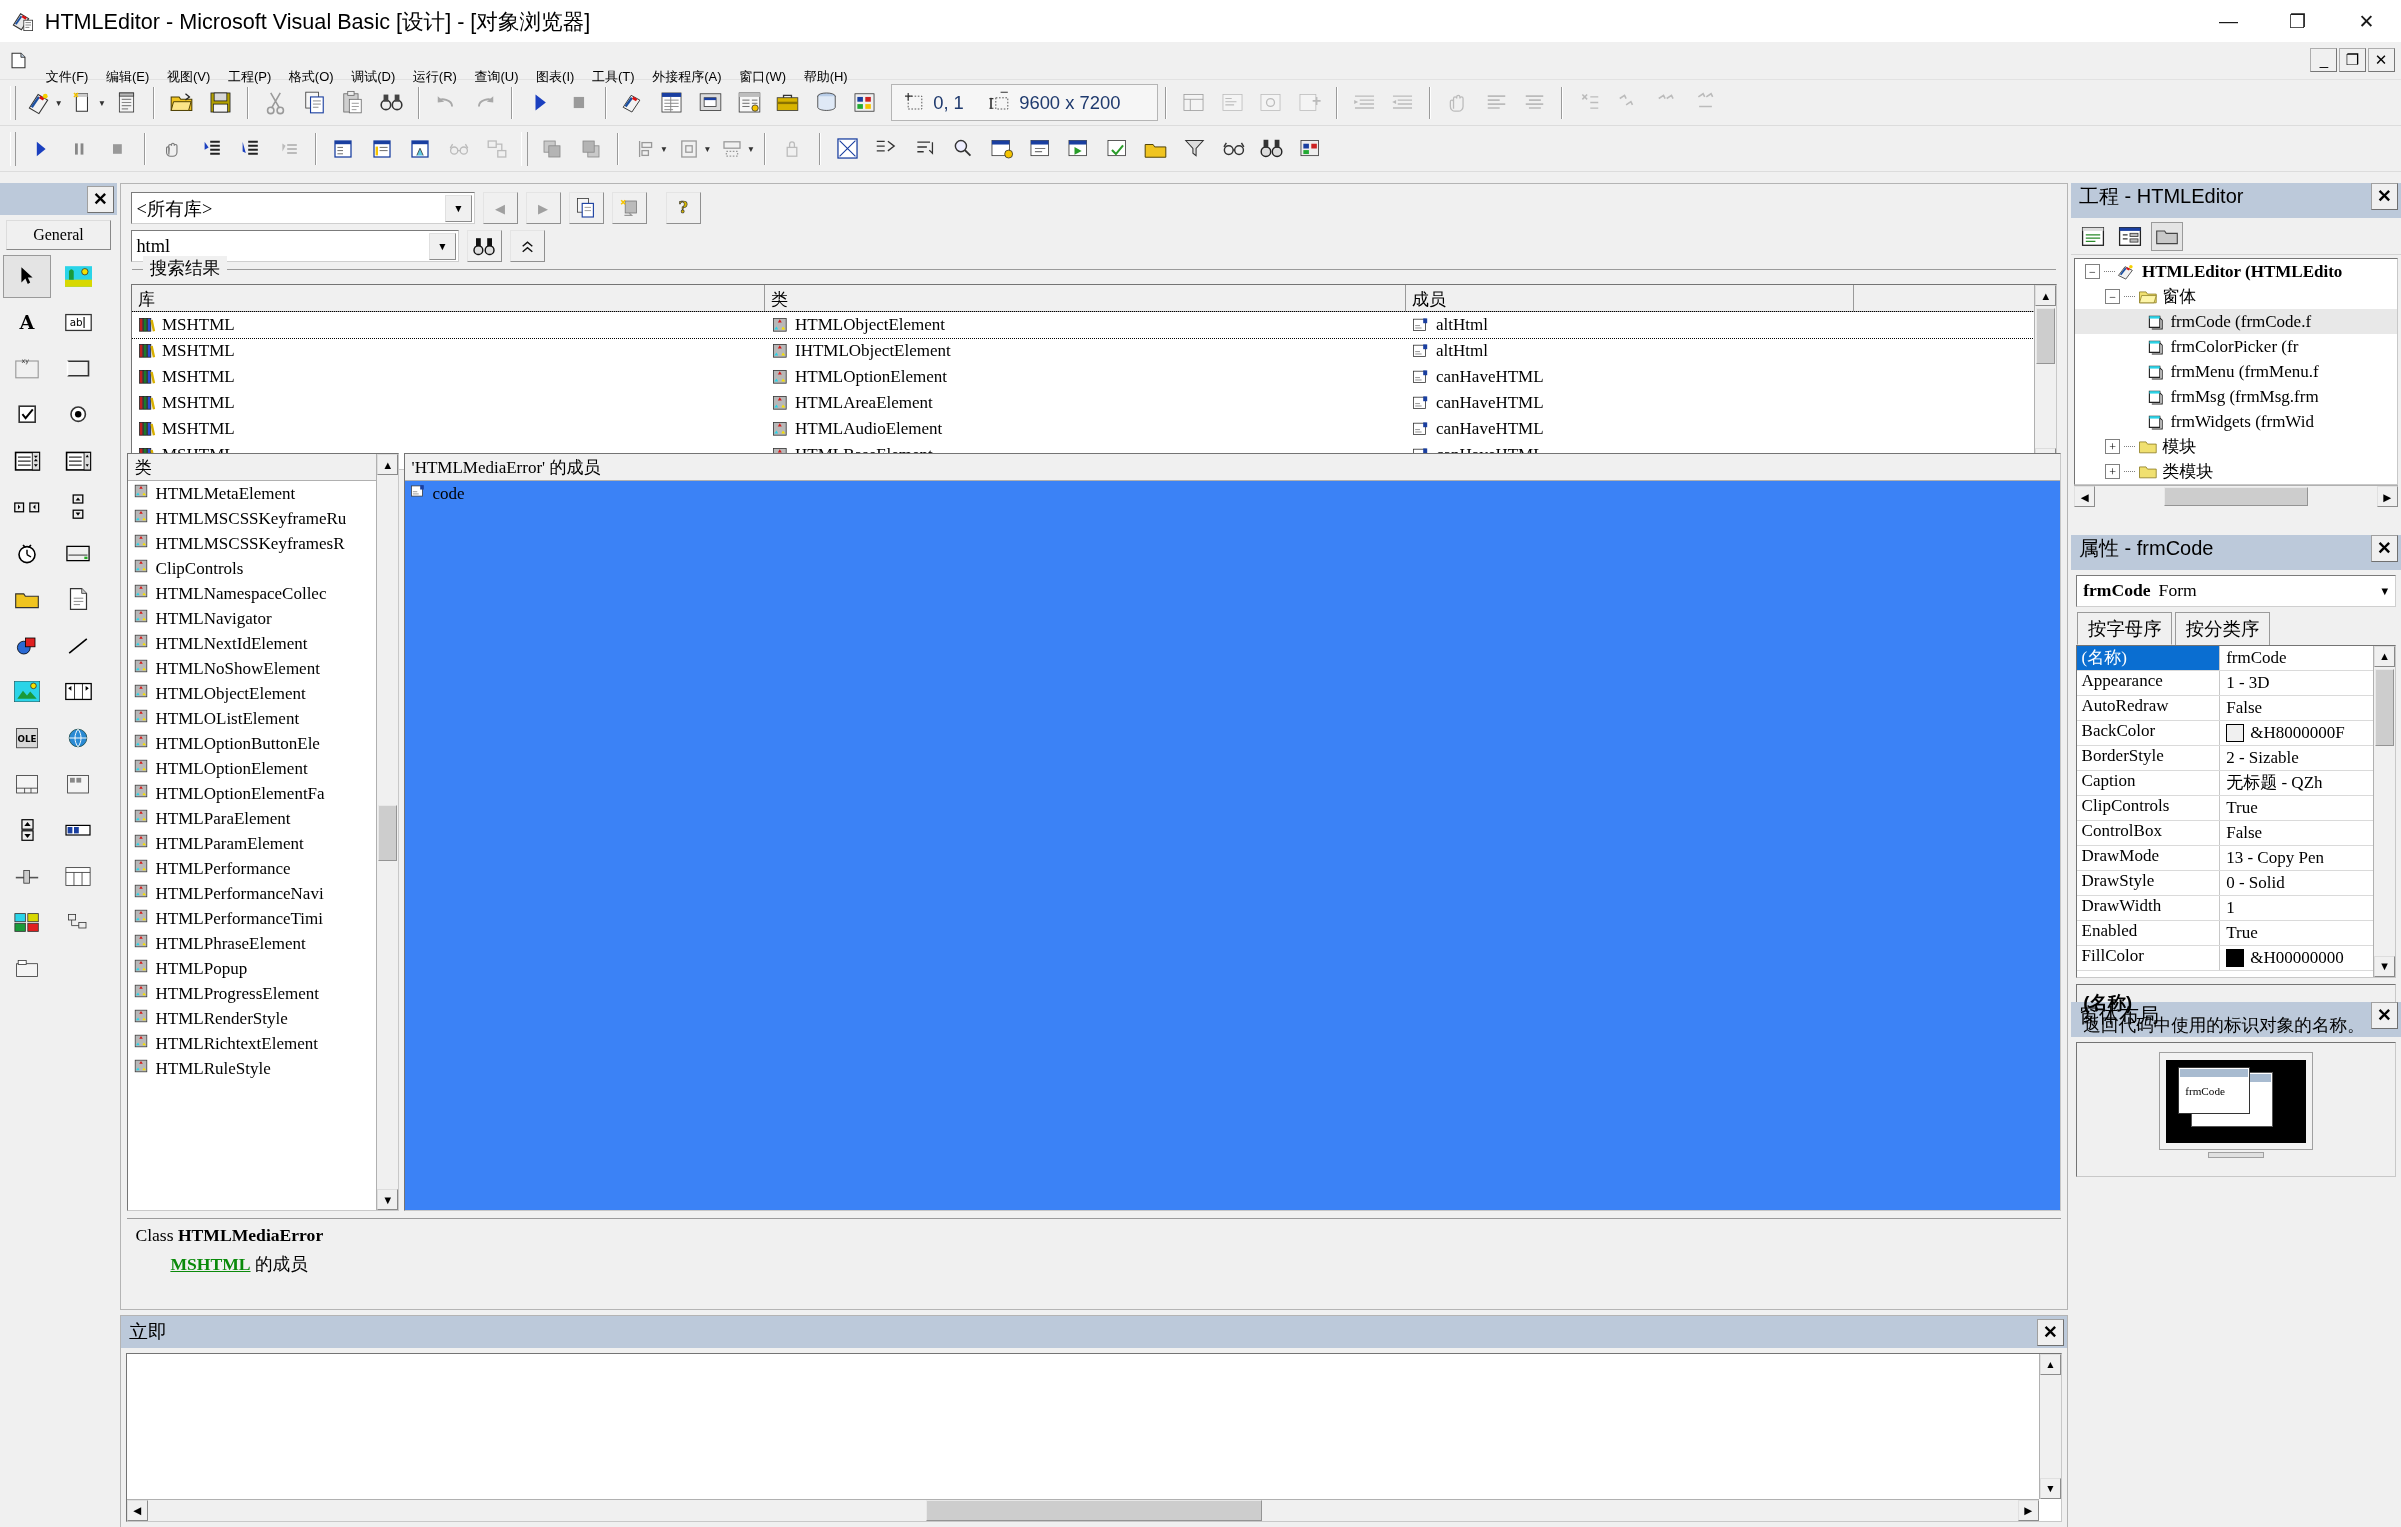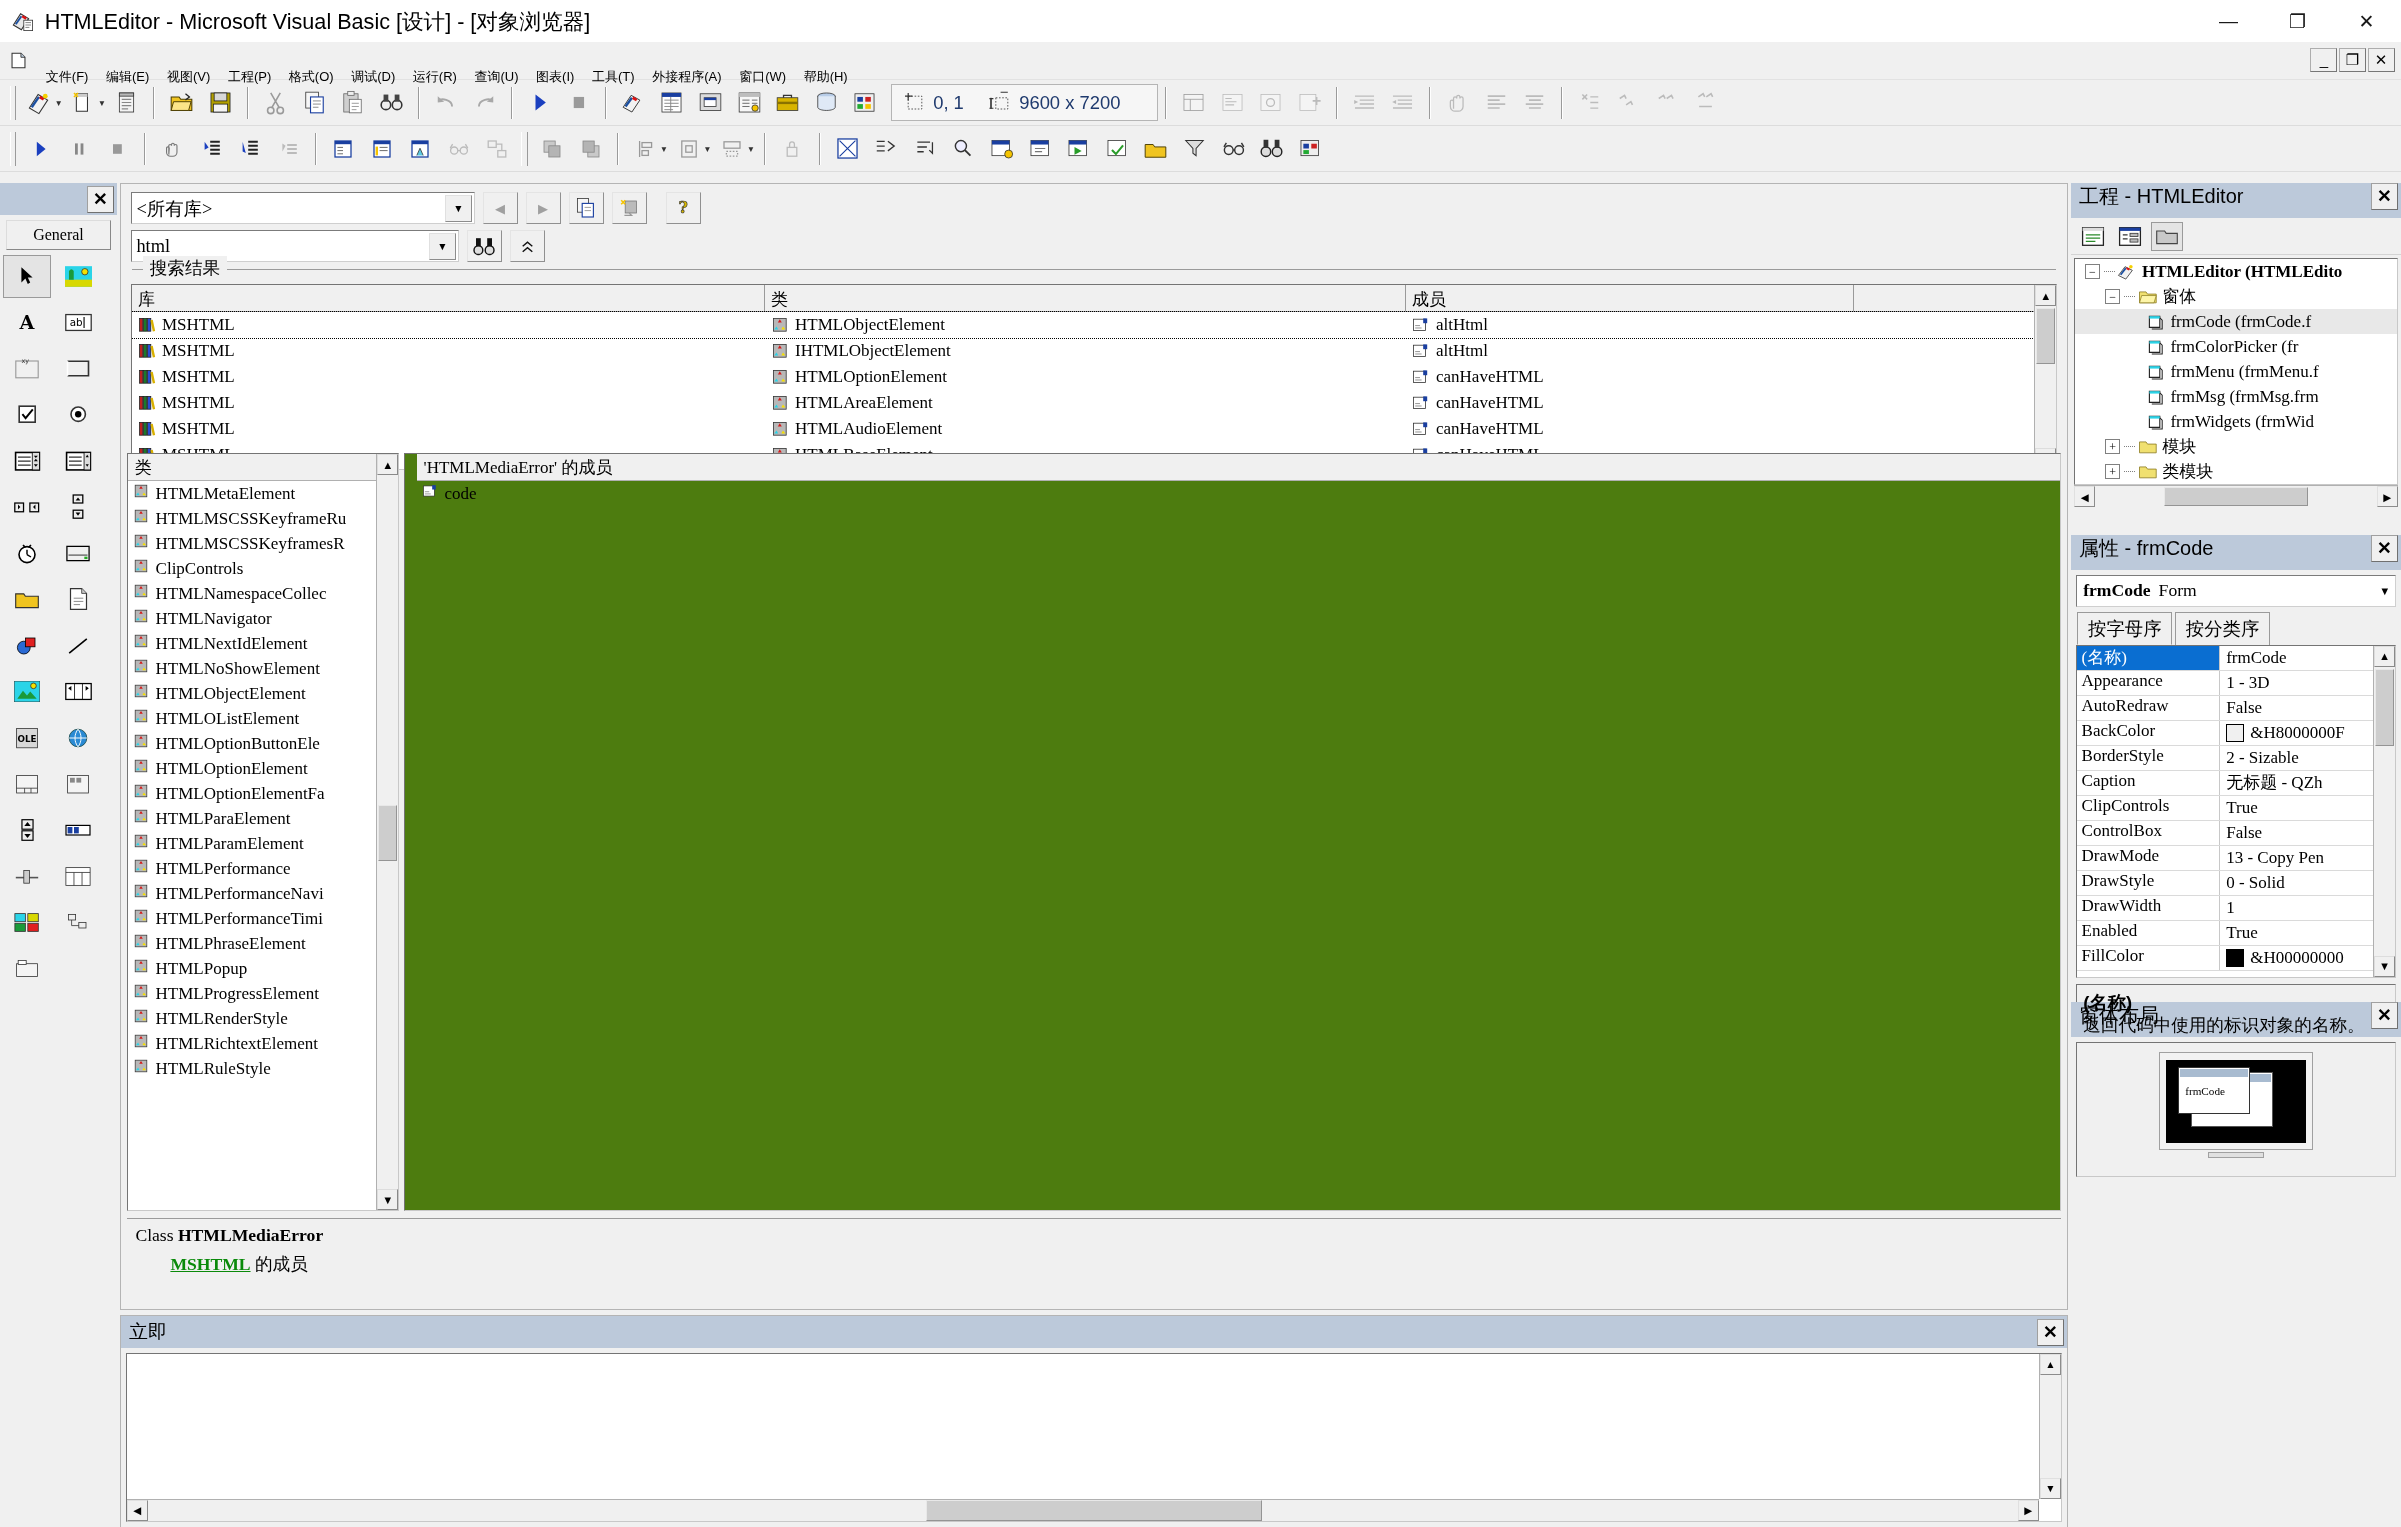--- a/index.html
+++ b/index.html
@@ -134,21 +134,21 @@
     border-left: 0.8px solid #b0b0b0; display: flex; flex-direction: column; align-items: center;
   }
   .vscroll .sbtn { width: 21px; height: 21px; background: #f0f0f0; border: 0.8px outset #ddd;
     display:flex;align-items:center;justify-content:center;font-size:11.2px; }
   .vscroll .thumb { width: 19px; height: 56px; background: #cdcdcd; border: 0.8px outset #e8e8e8; margin-top: 1.6px; }
   .vscroll .track { flex: 1; }
 
   
   .panes { position: absolute; left: 6.4px; right: 6.4px; top: 269px; bottom: 98px; display: flex; }
   .pane-classes { width: 272px; border: 1.6px inset #c8c8c8; background: #fff; position: relative; overflow: hidden; }
-  .pane-members { flex: 1; margin-left: 4.8px; border: 1.6px inset #c8c8c8; background: #4d7c0f; position: relative; overflow: hidden; padding-left: 12px; }
+  .pane-members { flex: 1; margin-left: 4.8px; border: 1.6px inset #c8c8c8; background: #3b82f6; position: relative; overflow: hidden; }
   .pane-head {
     height: 27px; background: #f0f0f0; border-bottom: 0.8px solid #b0b0b0; font-size: 17px;
     padding: 2.4px 0 0 6.4px; font-family: "Liberation Sans", sans-serif;
   }
   .pane-head.serif { font-family: "Liberation Serif", serif; }
   .lrow {
     display: flex; align-items: center; gap: 6.4px; height: 25px; padding-left: 4.8px;
     font-family: "Liberation Serif", serif; font-size: 17px; white-space: nowrap;
   }
   .desc {

